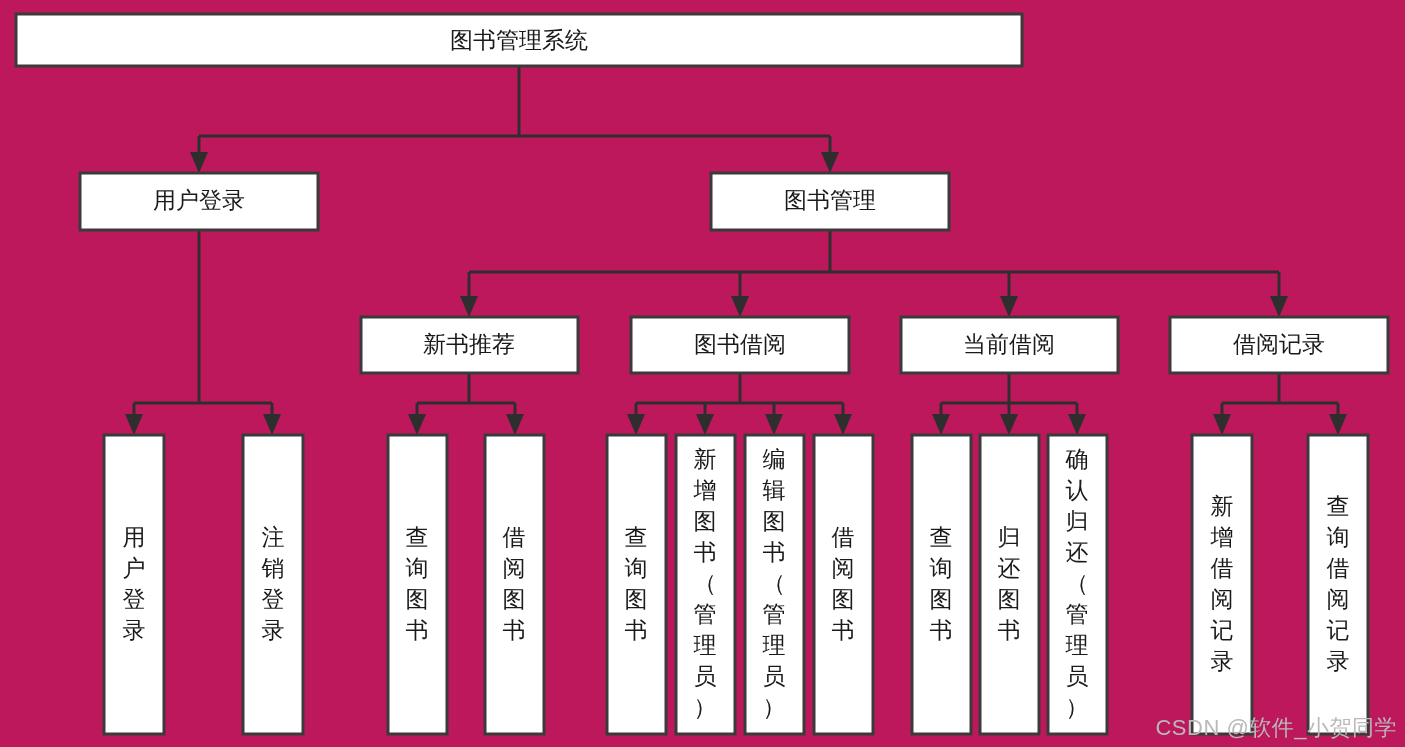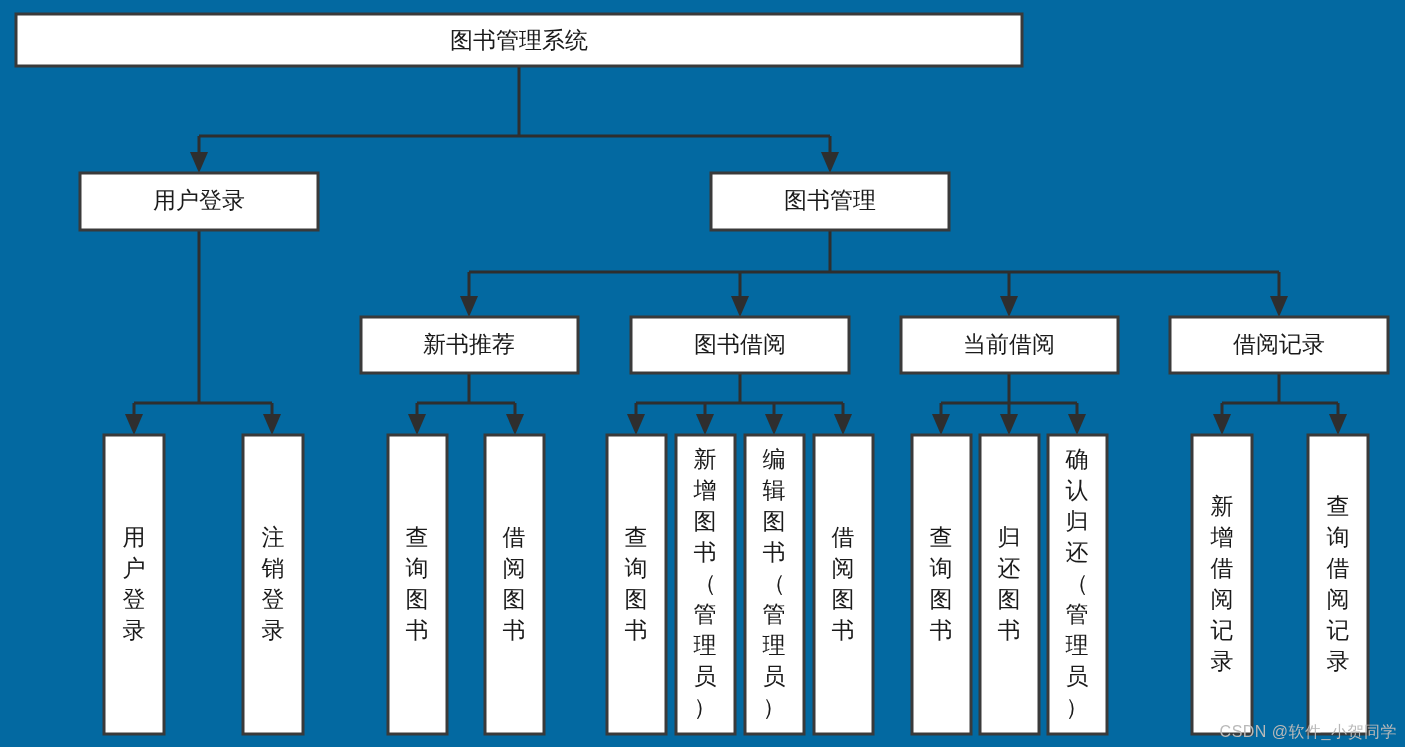--- a/index.html
+++ b/index.html
@@ -7,21 +7,21 @@
     padding: 0;
     background: #ffffff;
   }
   body {
     font-family: "Liberation Sans", "DejaVu Sans", sans-serif;
   }
   #diagram-root {
     position: relative;
     width: 1405px;
     height: 747px;
-    background: #0369a1;
+    background: #be185d;
     overflow: hidden;
     text-align: right;
   }
   svg.diagram-canvas {
     position: absolute;
     left: 0;
     top: 0;
     width: 1405px;
     height: 747px;
     display: block;
@@ -51,21 +51,21 @@
   }
   .arrow-head {
     fill: #2e2e2e;
     stroke: none;
   }
   .watermark-text {
     position: absolute;
     right: 8px;
     bottom: 4px;
     font-family: "Liberation Sans", "DejaVu Sans", sans-serif;
-    font-size: 16px;
+    font-size: 22px;
     color: #b9b9b9;
     white-space: nowrap;
     letter-spacing: 0.5px;
     user-select: none;
   }
 </style>
 </head>
 <body>
 
 <div id="diagram-root">

